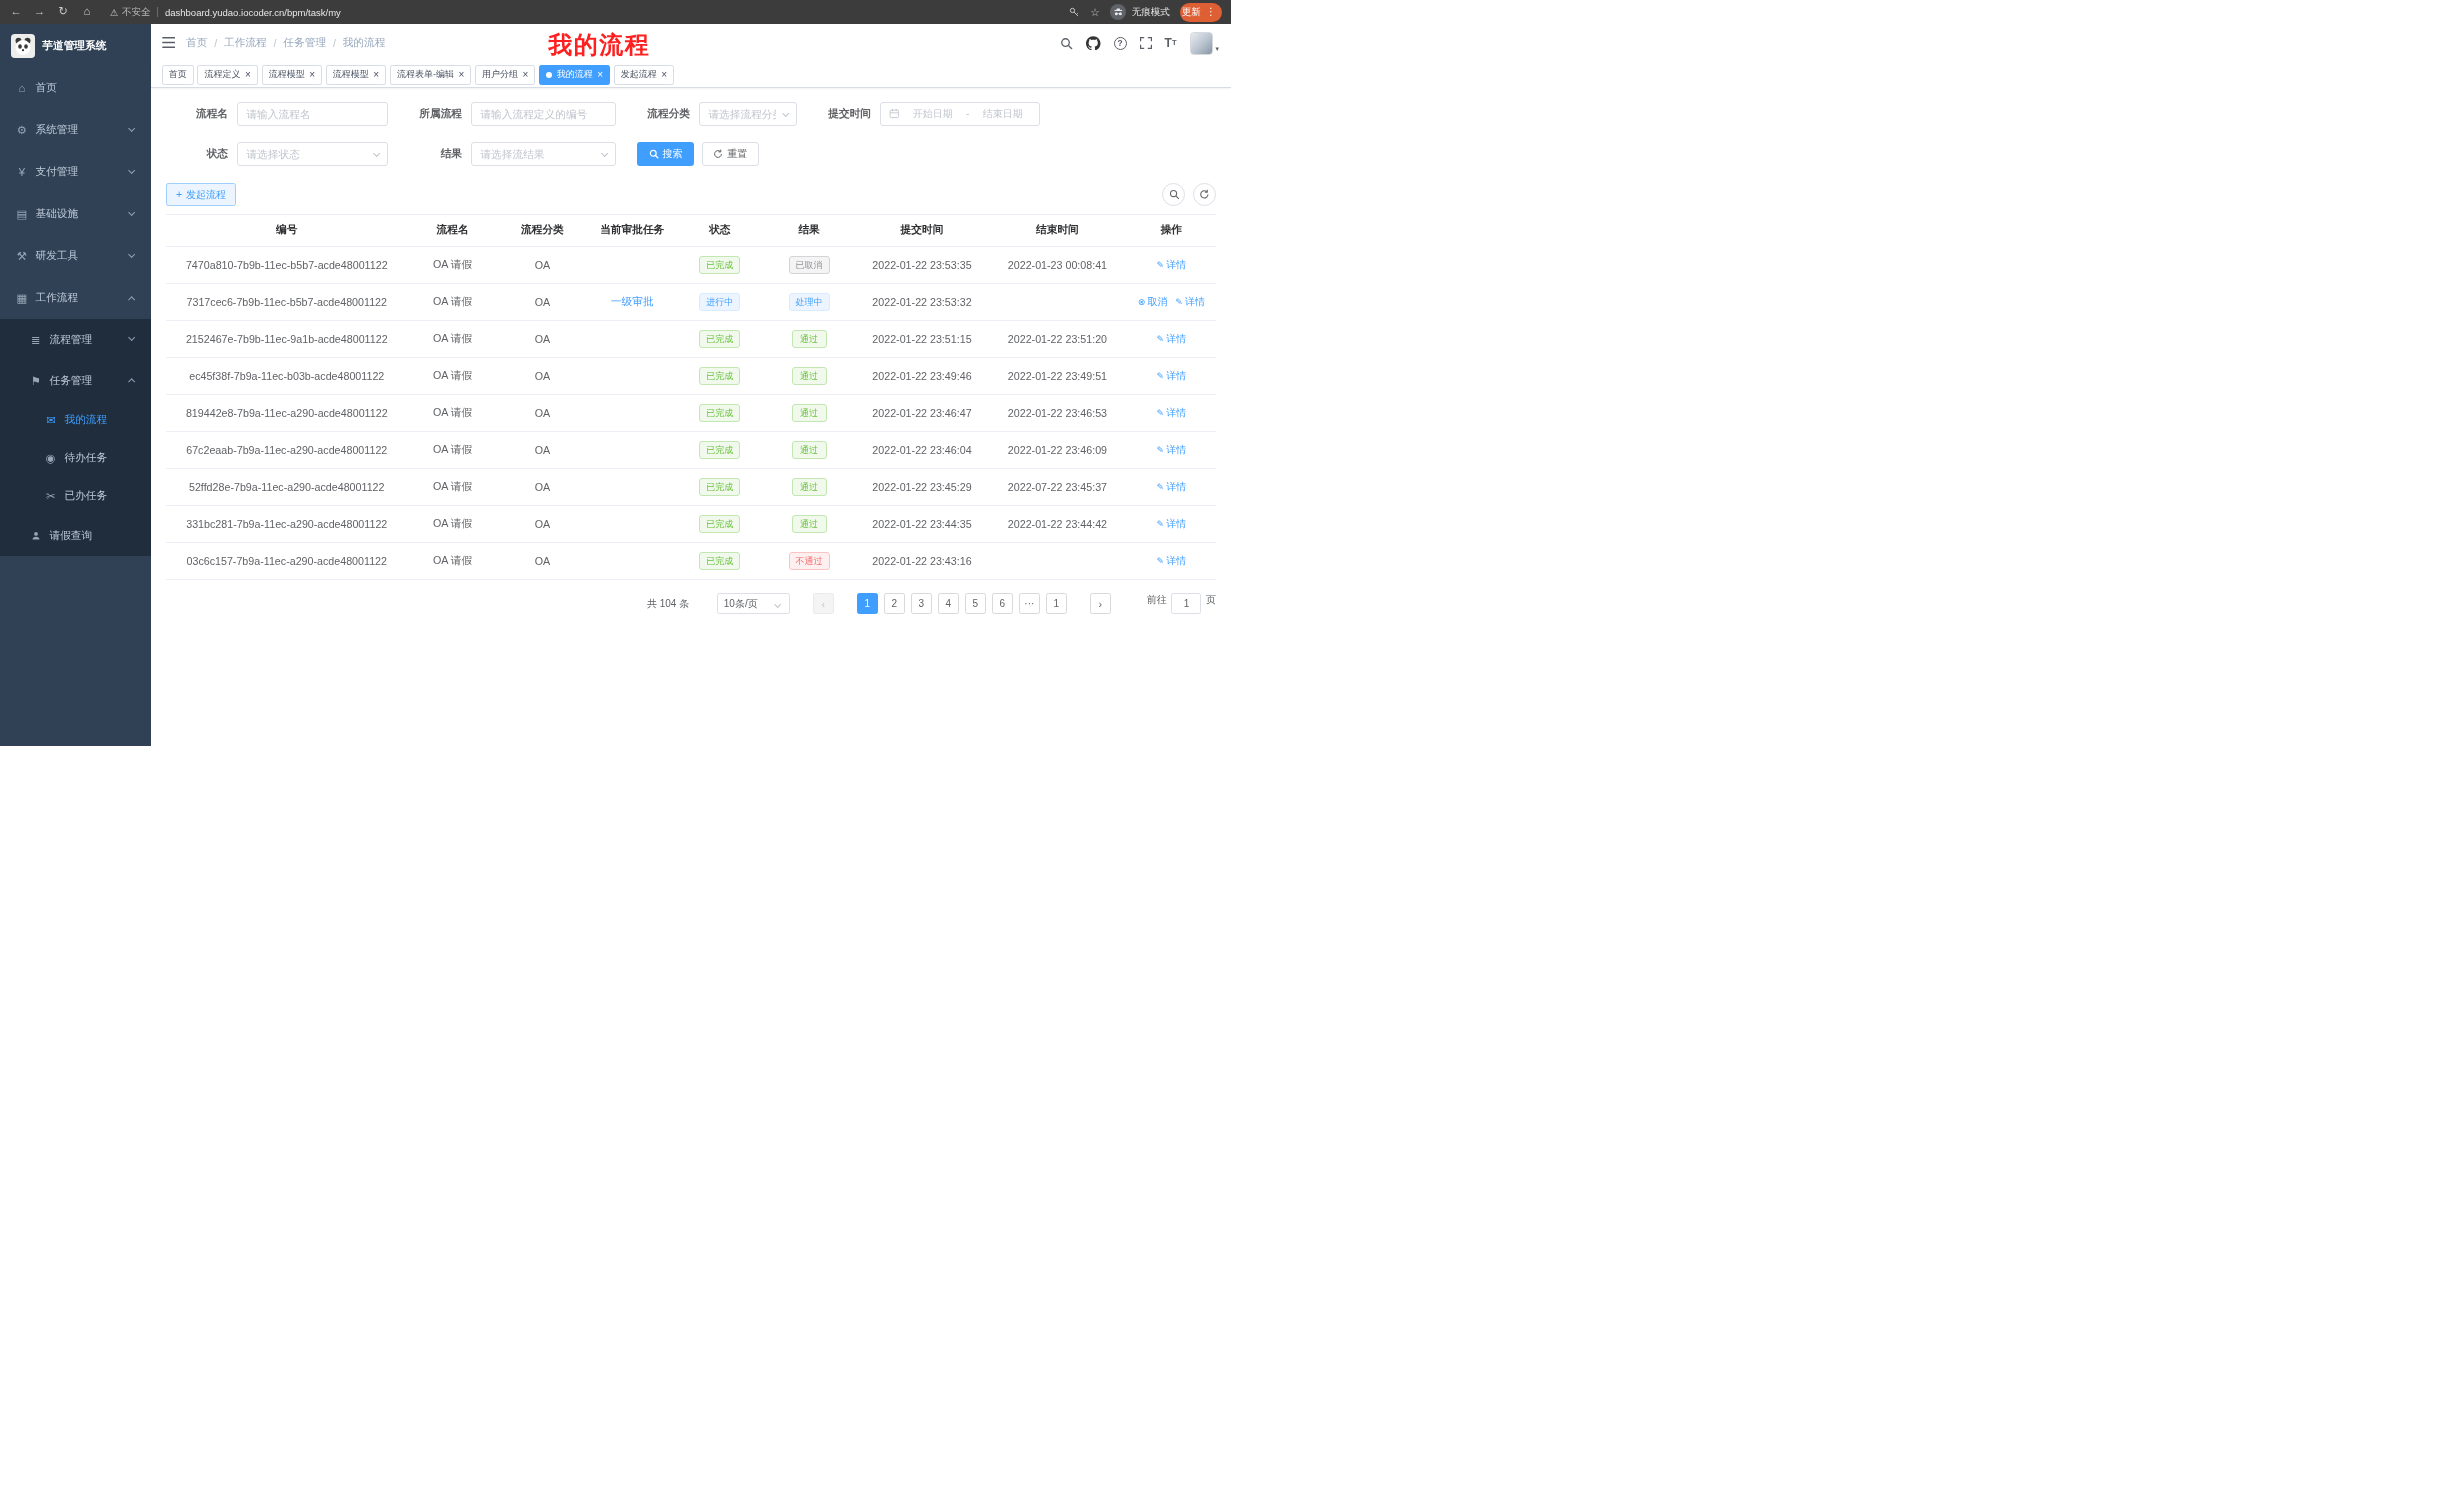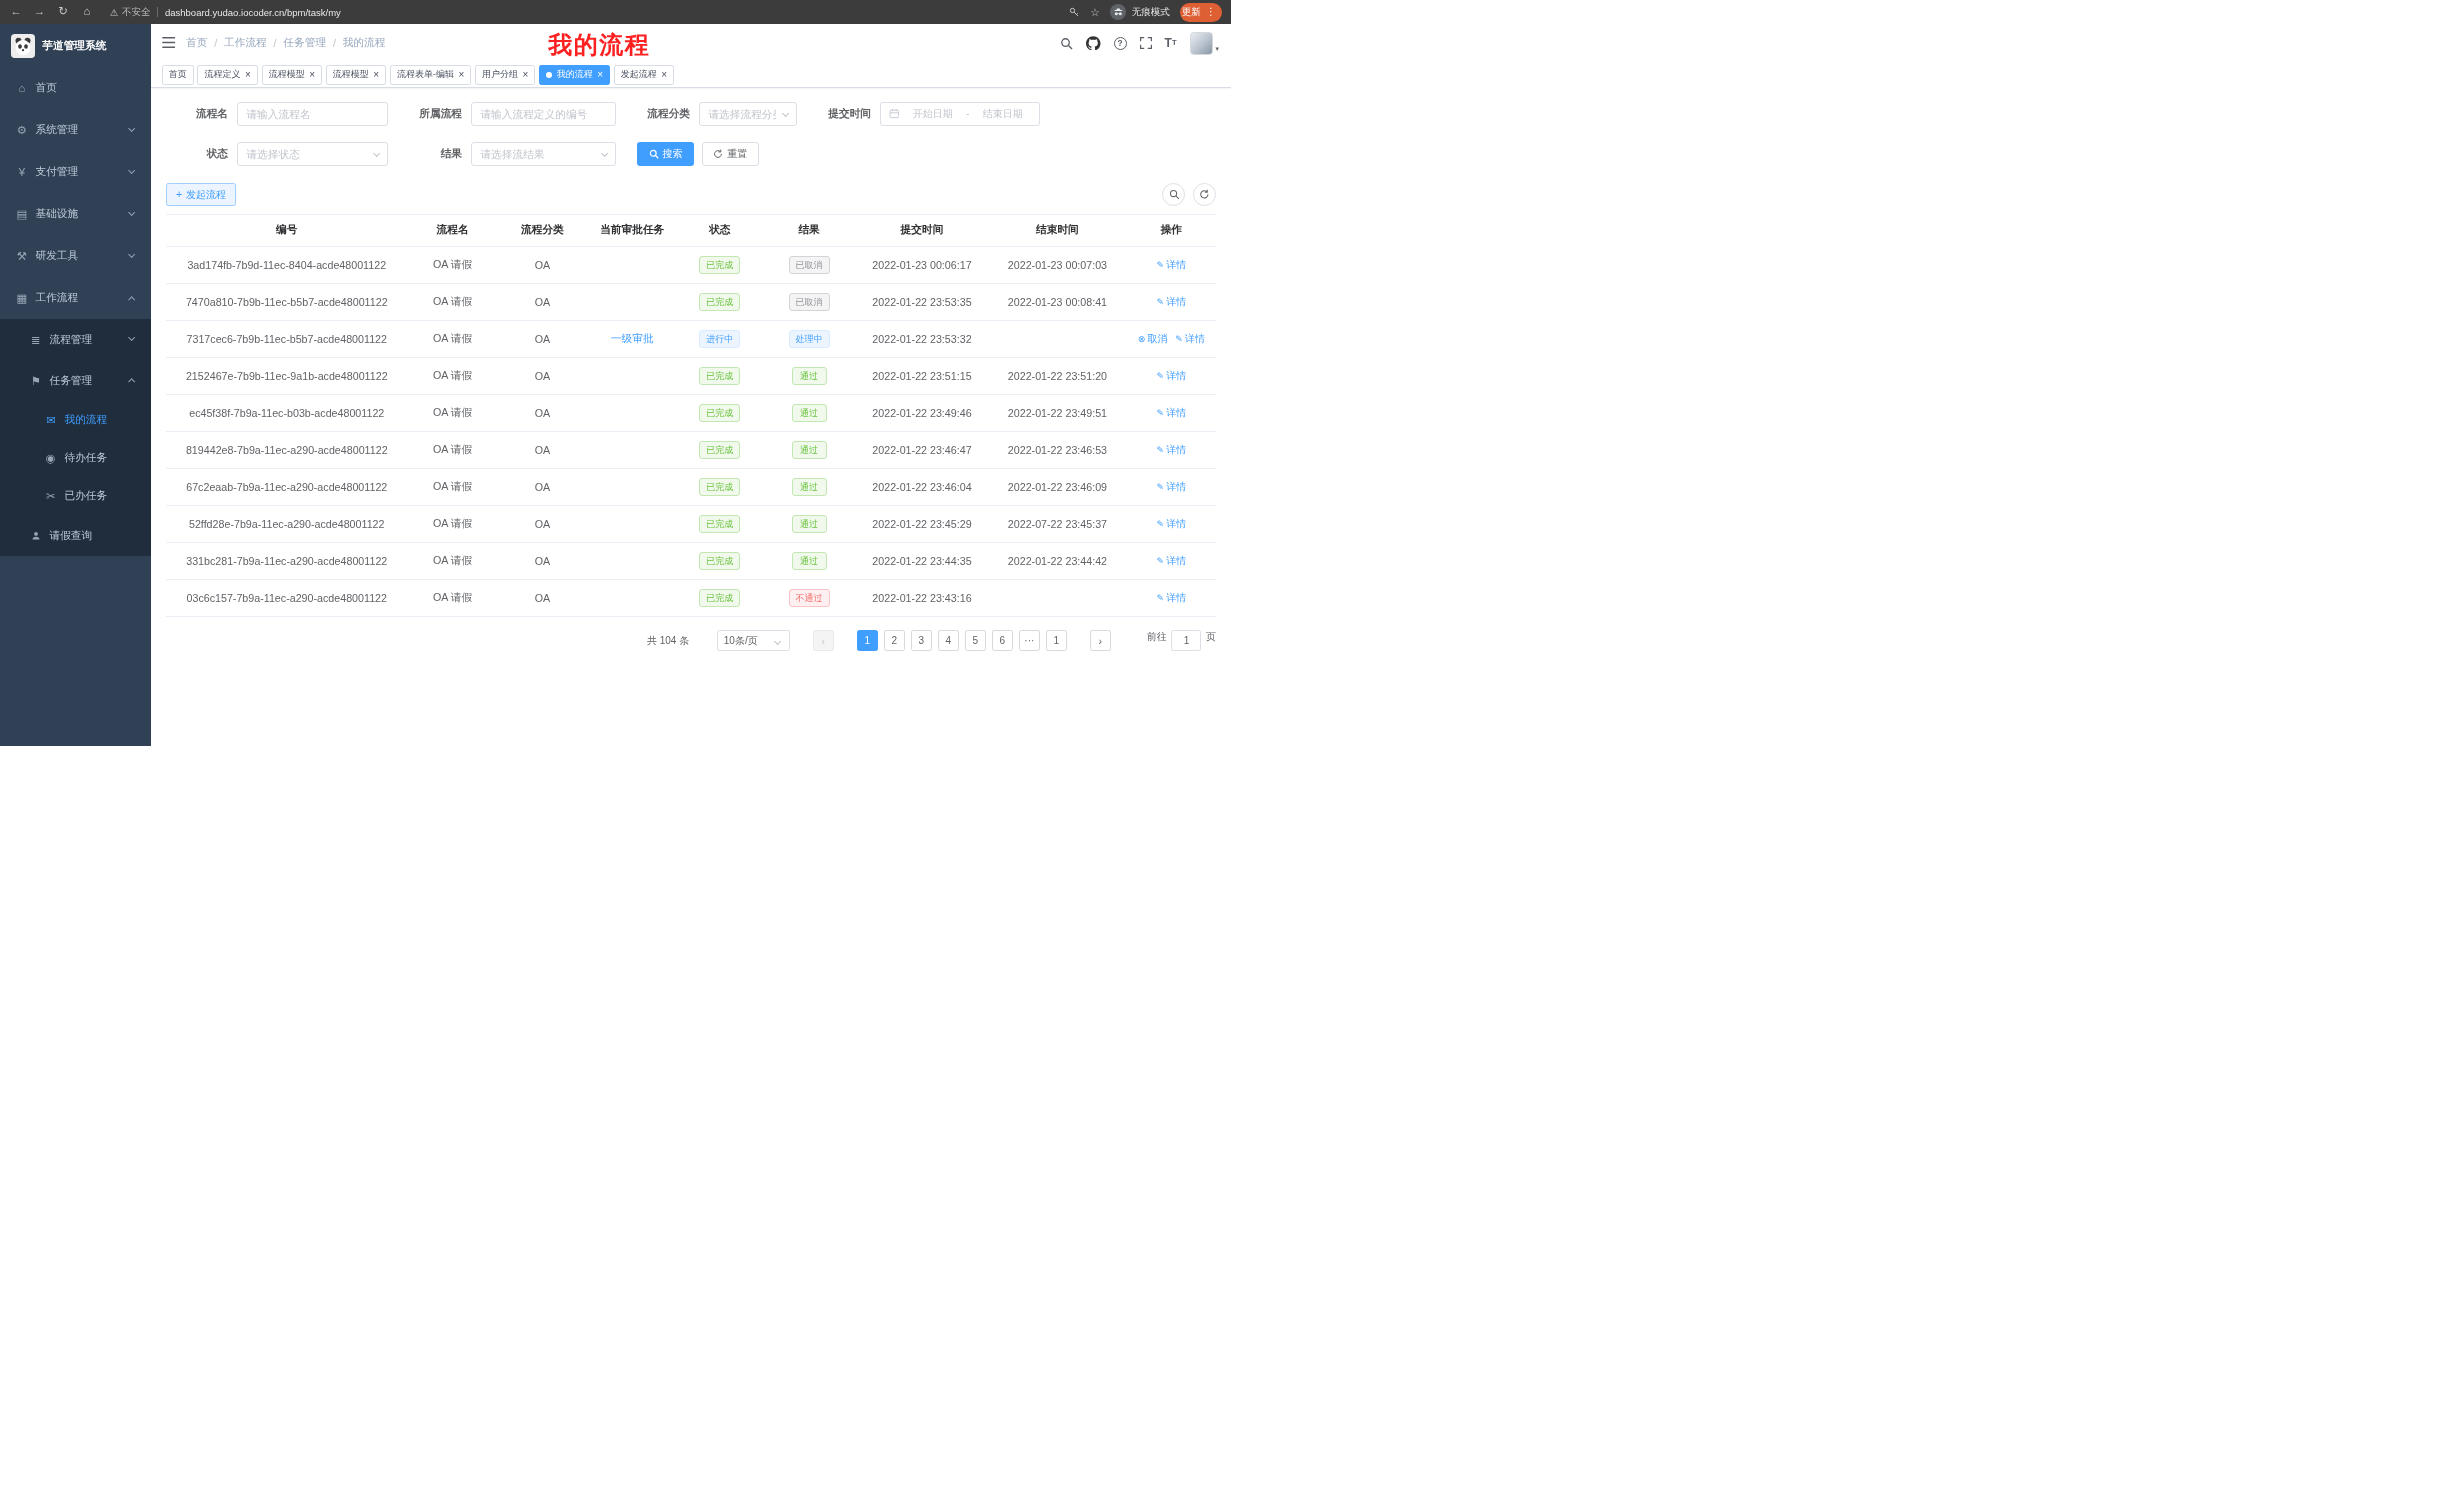--- a/index.html
+++ b/index.html
@@ -435,34 +435,20 @@
               <th>当前审批任务</th>
               <th>状态</th>
               <th>结果</th>
               <th>提交时间</th>
               <th>结束时间</th>
               <th>操作</th>
             </tr>
           </thead>
         <tbody id="tbody">
             <tr>
-              <td>3ad174fb-7b9d-11ec-8404-acde48001122</td>
-              <td>OA 请假</td>
-              <td>OA</td>
-              <td></td>
-              <td><span class="badge b-success">已完成</span></td>
-              <td><span class="badge b-info">已取消</span></td>
-              <td>2022-01-23 00:06:17</td>
-              <td>2022-01-23 00:07:03</td>
-              <td><span class="link">
-                  <i class="ic">✎</i>
-                  <span>详情</span>
-                </span></td>
-            </tr>
-            <tr>
               <td>7470a810-7b9b-11ec-b5b7-acde48001122</td>
               <td>OA 请假</td>
               <td>OA</td>
               <td></td>
               <td><span class="badge b-success">已完成</span></td>
               <td><span class="badge b-info">已取消</span></td>
               <td>2022-01-22 23:53:35</td>
               <td>2022-01-23 00:08:41</td>
               <td><span class="link">
                   <i class="ic">✎</i>

